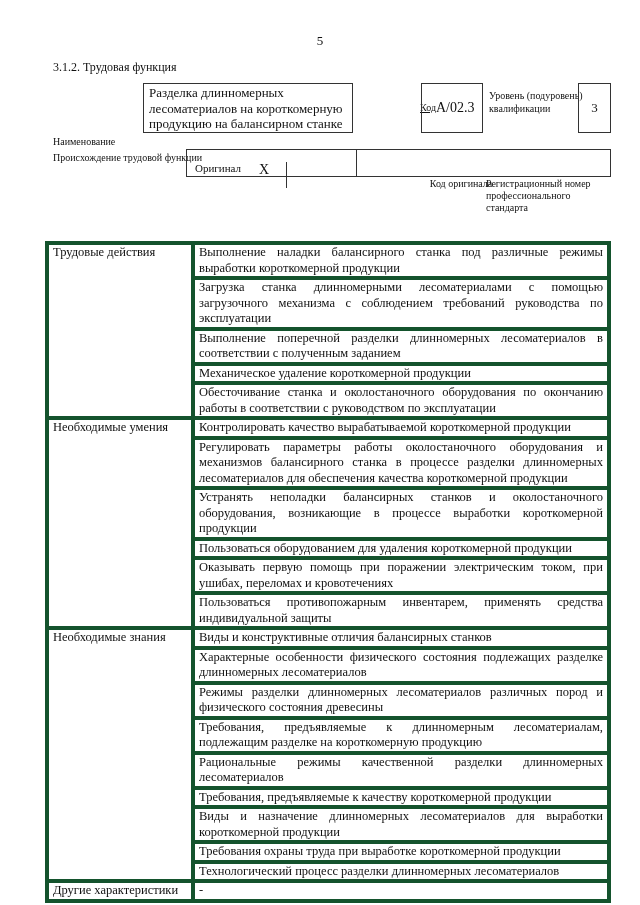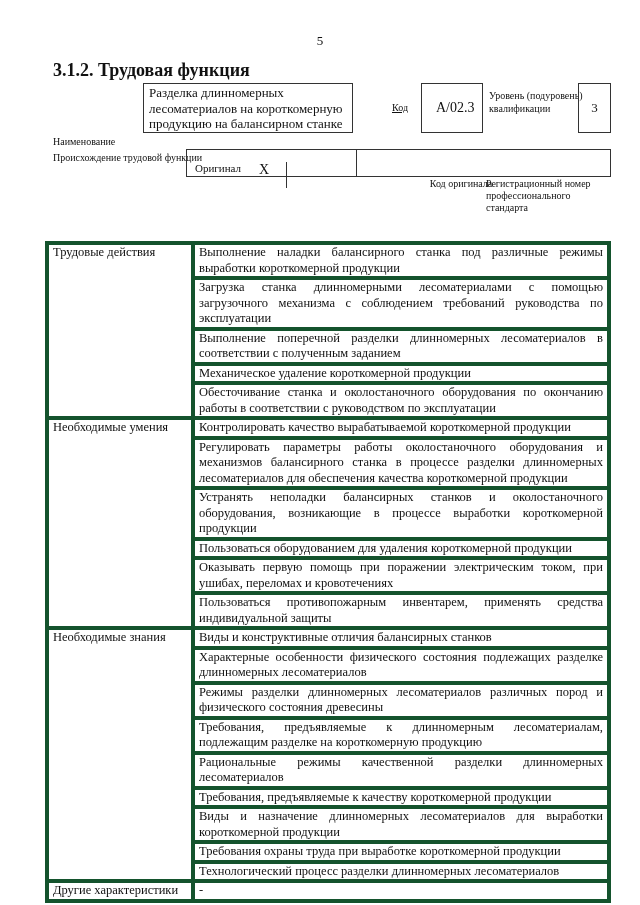--- a/index.html
+++ b/index.html
@@ -2,26 +2,26 @@
 <html><head>
 <meta charset="utf-8">
 <style>
   html, body { margin: 0; padding: 0; background: #ffffff; }
   body {
     width: 640px; height: 905px; position: relative; overflow: hidden;
     font-family: "Liberation Serif", "DejaVu Serif", serif; color: #111;
   }
   .abs { position: absolute; }
   .page-number { left: 0; width: 640px; top: 33px; text-align: center; font-size: 13px; }
-  .section-title { left: 53px; top: 60px; font-size: 18px; font-weight: bold; }
+  .section-title { left: 53px; top: 60px; font-size: 12px; font-weight: normal; }
   .lbl-small { font-size: 10px; line-height: 12px; }
   .box { border: 1px solid #333; box-sizing: border-box; }
   .name-label { left: 53px; top: 112px; margin-top: 24px; }
   .name-box { left: 143px; top: 83px; width: 210px; height: 50px; padding: 1px 5px; font-size: 13px; line-height: 15.5px; }
-  .code-label { left: 392px; top: 102px; text-decoration: underline; }
+  .code-label { left: 420px; top: 102px; text-decoration: underline; }
   .code-box { left: 421px; top: 83px; width: 62px; height: 50px; font-size: 14px; padding-left: 14px; line-height: 48px; }
   .level-label { left: 489px; top: 89px; line-height: 13px; }
   .level-box { left: 578px; top: 83px; width: 33px; height: 50px; font-size: 13px; text-align: center; line-height: 48px; }
 
   .origin-label { left: 53px; top: 152px; line-height: 12px; }
   .origin-row { left: 186px; top: 149px; width: 425px; height: 28px; display: flex; }
   .origin-row > div { border-right: 1px solid #333; box-sizing: border-box; height: 100%; }
   .origin-row > div:last-child { border-right: none; }
   .oc-orig { width: 100px; display: flex; padding-left: 8px; margin-top: 12px; }
   .oc-orig .o-text { font-size: 11px; }

